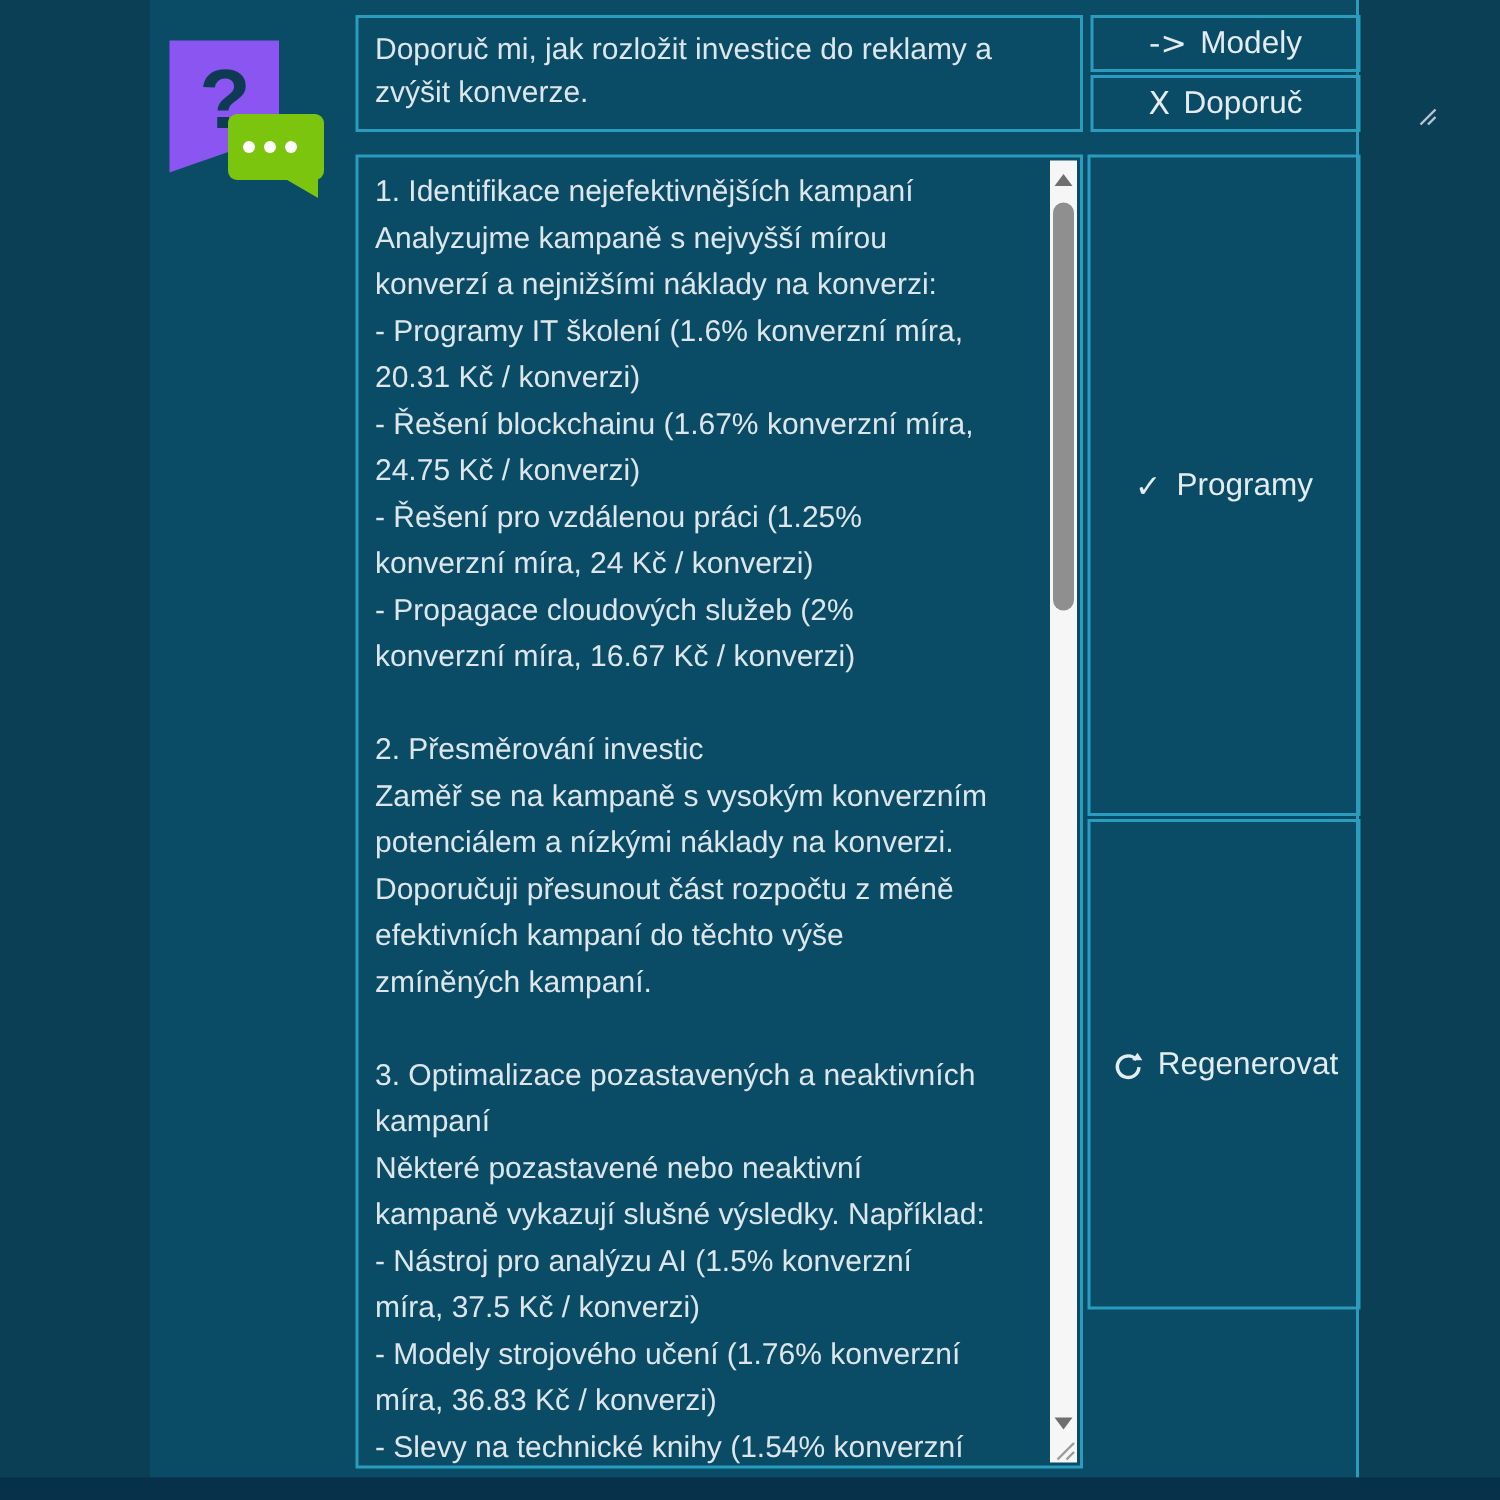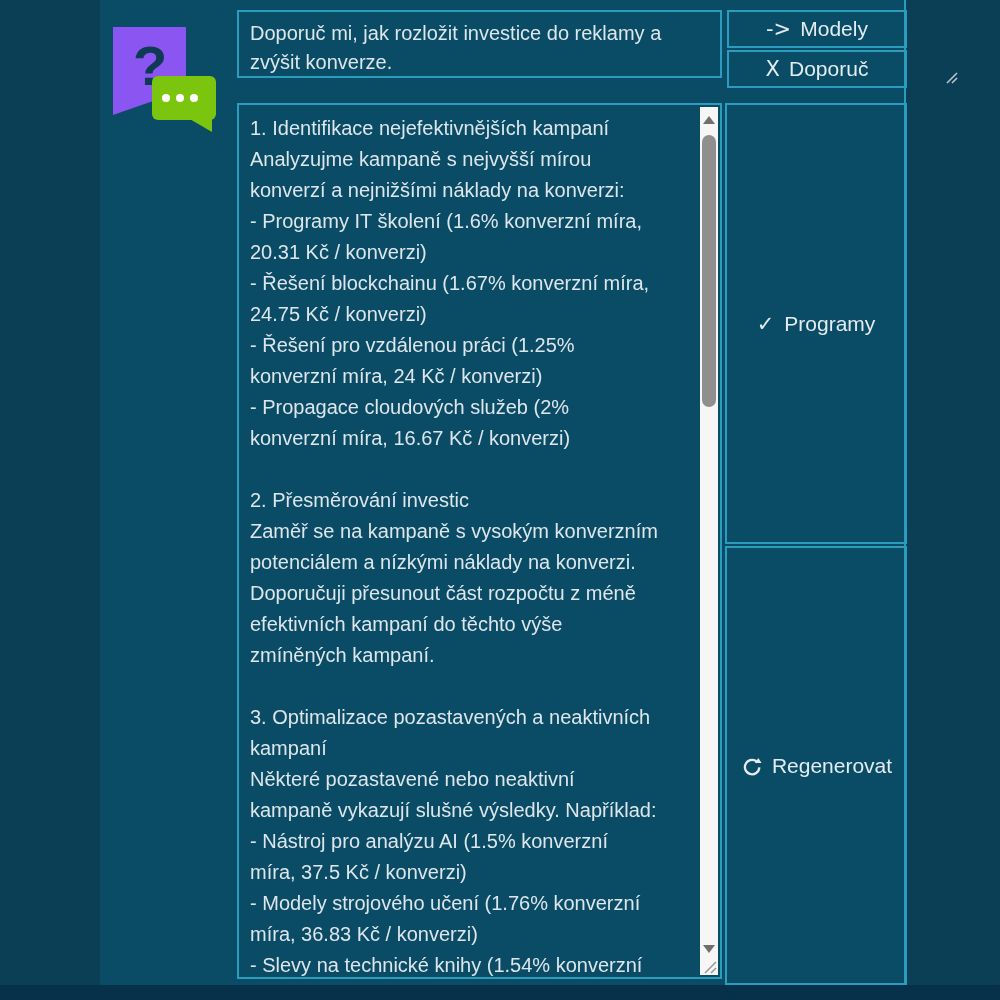--- a/index.html
+++ b/index.html
@@ -16,21 +16,21 @@
     background: #0a4b66;
     border-right: 2px solid #2a9cbd;
   }
   .bottom-band {
     position: absolute; left: 0; top: 985px; width: 1000px; height: 15px;
     background: #07304a;
   }
   .assistant-icon { position: absolute; left: 106px; top: 20px; }
 
   .prompt-box {
-    position: absolute; left: 237px; top: 10px; width: 485px; height: 68px;
+    position: absolute; left: 237px; top: 10px; width: 485px; height: 78px;
     border: 2px solid #2a9cbd; box-sizing: border-box;
     background: #0a4b66;
     font-size: 20px; line-height: 29px;
     padding: 7px 24px 0 11px;
     white-space: pre-line; overflow: hidden;
     color: #dde6ea;
   }
   .resize-handle { position: absolute; right: 3px; bottom: 3px; }
 
   .top-btn {
@@ -77,21 +77,21 @@
   .scroll-resize { position: absolute; right: 1px; bottom: 1px; }
 
   .side-cell {
     position: absolute; left: 725px; width: 182px;
     border: 2px solid #2a9cbd; box-sizing: border-box;
     background: transparent;
     display: flex; align-items: center; justify-content: center;
     font-size: 21px; color: #e3ecf0; cursor: pointer; gap: 10px;
   }
   .cell-confirm { top: 103px; height: 441px; }
-  .cell-regen { top: 546px; height: 439px; }
+  .cell-regen { top: 546px; height: 327px; }
 
   .glyph { font-family: "DejaVu Sans", sans-serif; }
 </style>
 </head>
 <body>
 
 <div class="panel"></div>
 <div class="bottom-band"></div>
 
 <svg class="assistant-icon" width="116" height="114" viewBox="0 0 116 114">

